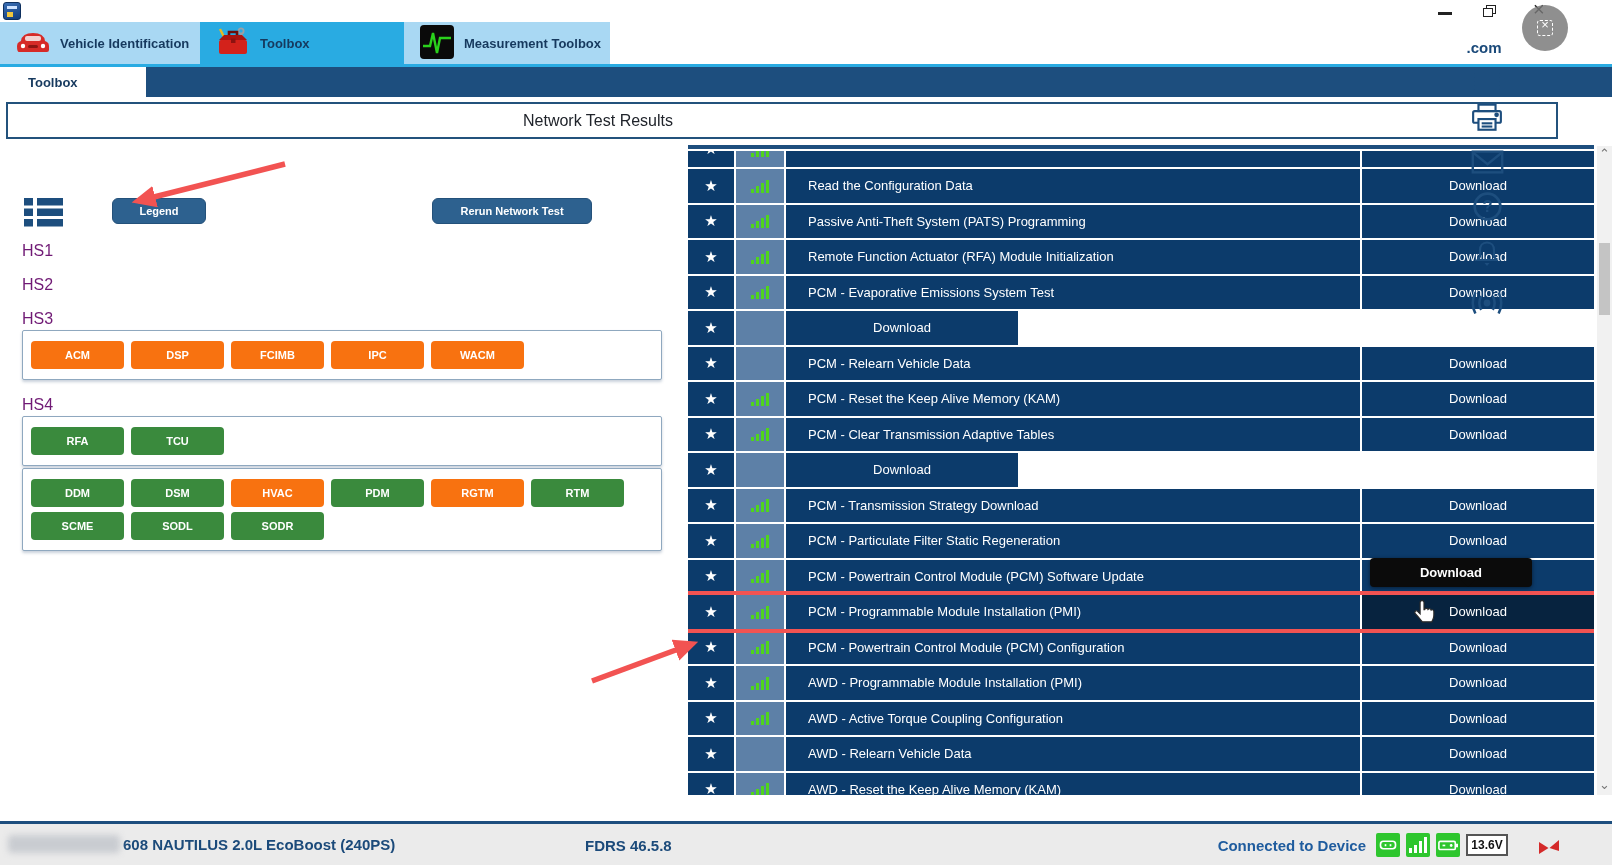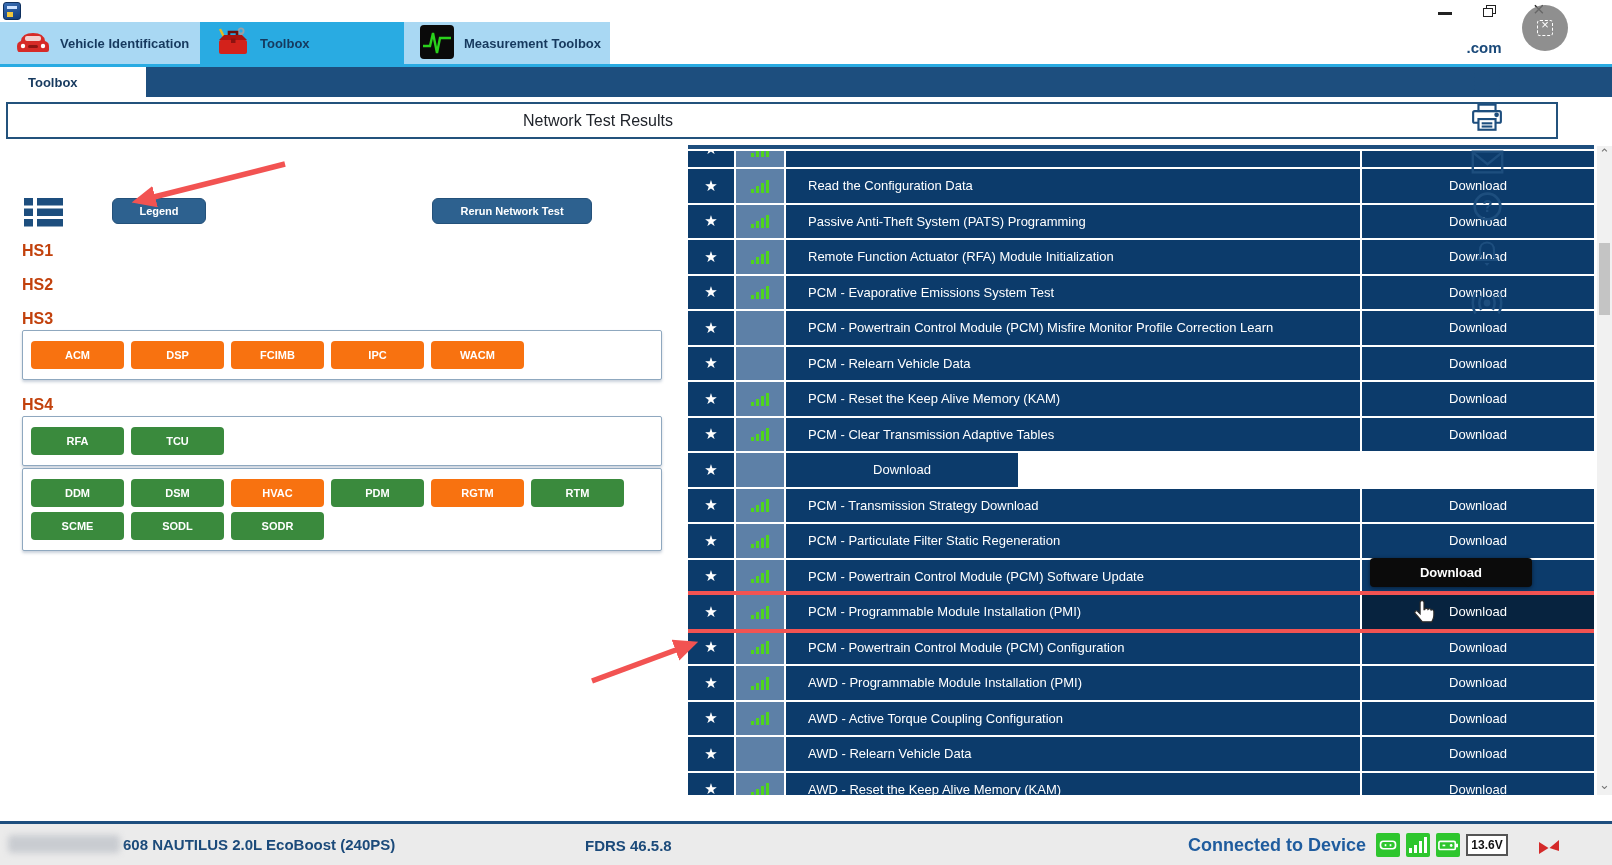--- a/index.html
+++ b/index.html
@@ -47,21 +47,21 @@
   #title-box .t { position:absolute; left:0; top:8px; width:665px; text-align:right; font-size:16px; color:#20242b; }
 
   
   #left-panel { position:absolute; left:22px; top:150px; width:640px;margin-top:48px; }
   #lp-toolbar { position:relative; height:28px; }
   #list-icon { position:absolute; left:2px; top:0; width:40px; height:29px; }
   .btn-steel { position:absolute; top:0; height:26px; background:#2d618f; color:#fff; border:1px solid #24517a;
     border-radius:6px; font-size:11px; font-weight:bold; font-family:"Liberation Sans",sans-serif; cursor:pointer; }
   #btn-legend { left:90px; width:94px; }
   #btn-rerun { left:410px; width:160px; }
-  .net-label { margin-top:16px; height:18px; font-size:16px; font-weight:bold; color:#c2410c; }
+  .net-label { margin-top:16px; height:18px; font-size:16px; font-weight:normal; color:#701a75; }
   .net-box { margin-top:2px; border:1px solid #8fa8bf; border-radius:2px; padding:10px 8px;
     box-shadow:0 2px 3px rgba(40,70,110,.25); background:#fff; }
   .mod-row { display:flex; gap:7px; margin-bottom:5px; }
   .mod-row:last-child { margin-bottom:0; }
   .mod { width:93px; height:28px; border:none; border-radius:4px; color:#fff; font-size:11px; font-weight:bold;
     font-family:"Liberation Sans",sans-serif; cursor:pointer; }
   .m-orange { background:#f87210; }
   .m-green  { background:#3a8a3d; }
   .m-gray   { background:#b5b5b5; }
   .annotated { outline:4px solid #f25352; outline-offset:4px; }
@@ -97,21 +97,21 @@
   #anno-svg { position:absolute; left:0; top:0; width:1612px; height:865px; pointer-events:none; z-index:40; }
   #cursor-hand { position:absolute; left:1413px; top:599px; z-index:62; pointer-events:none; }
 
   
   #statusbar { position:absolute; left:0; top:810px; width:1612px; height:55px; background:#ebebeb; border-top:3px solid #1d4e7e;margin-top:11px; }
   #sb-left { position:absolute; left:8px; top:11px; display:flex; align-items:center; gap:3px; }
   .redacted-vin { width:112px; height:18px; border-radius:4px; background:#c9ccd1; filter:blur(3px); }
   .sb-text { font-size:15px; font-weight:bold; color:#1b4a7a; }
   #sb-center { position:absolute; left:585px; top:13px; }
   #sb-right { position:absolute; right:104px; top:9px; display:flex; align-items:center; gap:6px; }
-  #sb-conn { font-size:18px; font-weight:bold; color:#1f5c9e; margin-right:4px; }
+  #sb-conn { font-size:15px; font-weight:bold; color:#1f5c9e; margin-right:4px; }
   .g-ic { width:24px; height:24px; background:#2ec62e; border-radius:2px; display:flex; align-items:center; justify-content:center; }
   #volt-box { width:42px; height:22px; background:#fff; border:2px solid #555; display:flex; align-items:center;
     justify-content:center; font-size:12px; font-weight:bold; color:#111; }
   #red-flag { position:absolute; right:52px; top:14px; }
 </style>
 </head>
 <body>
 
 <div id="titlebar">
   <div id="app-icon"></div>
@@ -350,21 +350,20 @@
           </div>
         </div>
         <div class="cell c-name">PCM - Evaporative Emissions System Test</div>
         <div class="cell c-action">
           <span>Download</span>
         </div>
       </div>
       <div class="t-row">
         <div class="cell c-star">★</div>
         <div class="cell c-signal"></div>
-        <div class="cell c-name">PCM - Powertrain Control Module (PCM) Misfire Monitor Profile Correction Learn</div>
         <div class="cell c-action">
           <span>Download</span>
         </div>
       </div>
       <div class="t-row">
         <div class="cell c-star">★</div>
         <div class="cell c-signal"></div>
         <div class="cell c-name">PCM - Relearn Vehicle Data</div>
         <div class="cell c-action">
           <span>Download</span>

